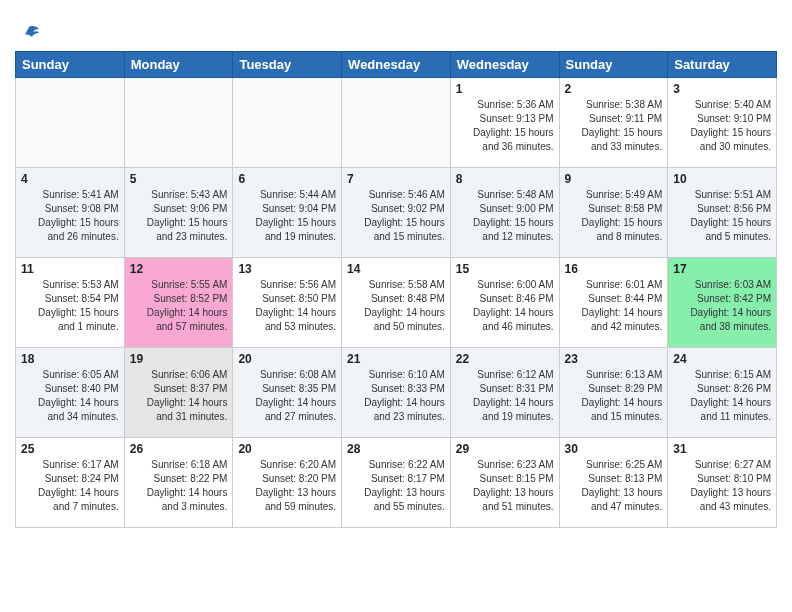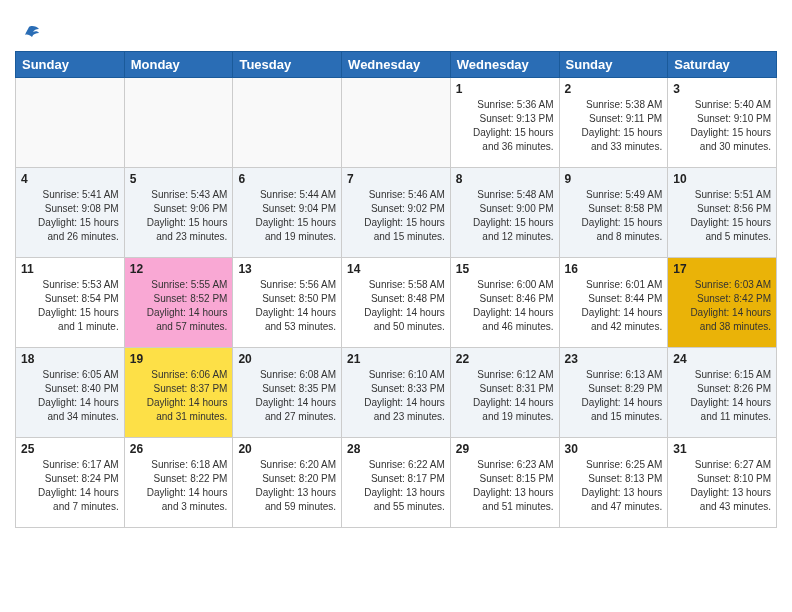--- a/index.html
+++ b/index.html
@@ -147,31 +147,31 @@
             <div class="day-info">Sunrise: 5:58 AM<br>Sunset: 8:48 PM<br>Daylight: 14 hours<br>and 50 minutes.</div>
           </td>
           <td style="background: rgb(255, 255, 255);">
             <div class="day-number">15</div>
             <div class="day-info">Sunrise: 6:00 AM<br>Sunset: 8:46 PM<br>Daylight: 14 hours<br>and 46 minutes.</div>
           </td>
           <td style="background: rgb(255, 255, 255);">
             <div class="day-number">16</div>
             <div class="day-info">Sunrise: 6:01 AM<br>Sunset: 8:44 PM<br>Daylight: 14 hours<br>and 42 minutes.</div>
           </td>
-          <td style="background: #eab308; margin-left: 44px;">
+          <td style="background: #86efac; margin-left: 44px;">
             <div class="day-number">17</div>
             <div class="day-info">Sunrise: 6:03 AM<br>Sunset: 8:42 PM<br>Daylight: 14 hours<br>and 38 minutes.</div>
           </td>
         </tr>
         <tr>
           <td style="background: rgb(240, 244, 248); margin-left: 42px;">
             <div class="day-number">18</div>
             <div class="day-info">Sunrise: 6:05 AM<br>Sunset: 8:40 PM<br>Daylight: 14 hours<br>and 34 minutes.</div>
           </td>
-          <td style="background: #fde047; margin-top: 14px;">
+          <td style="background: #e5e5e5; margin-top: 14px;">
             <div class="day-number">19</div>
             <div class="day-info">Sunrise: 6:06 AM<br>Sunset: 8:37 PM<br>Daylight: 14 hours<br>and 31 minutes.</div>
           </td>
           <td style="background: rgb(240, 244, 248); margin-left: 44px;">
             <div class="day-number">20</div>
             <div class="day-info">Sunrise: 6:08 AM<br>Sunset: 8:35 PM<br>Daylight: 14 hours<br>and 27 minutes.</div>
           </td>
           <td style="background: rgb(240, 244, 248);">
             <div class="day-number">21</div>
             <div class="day-info">Sunrise: 6:10 AM<br>Sunset: 8:33 PM<br>Daylight: 14 hours<br>and 23 minutes.</div>

